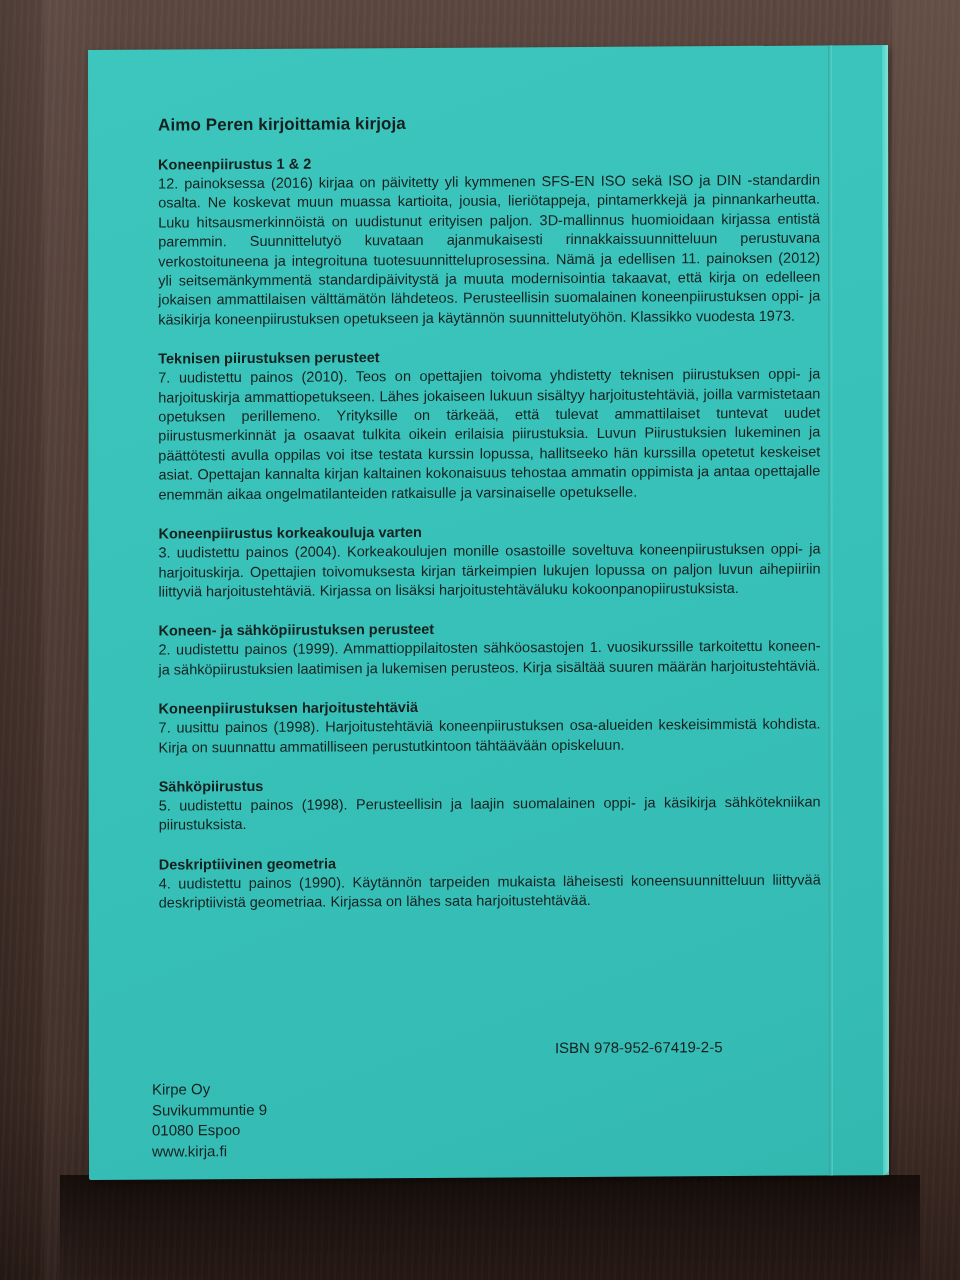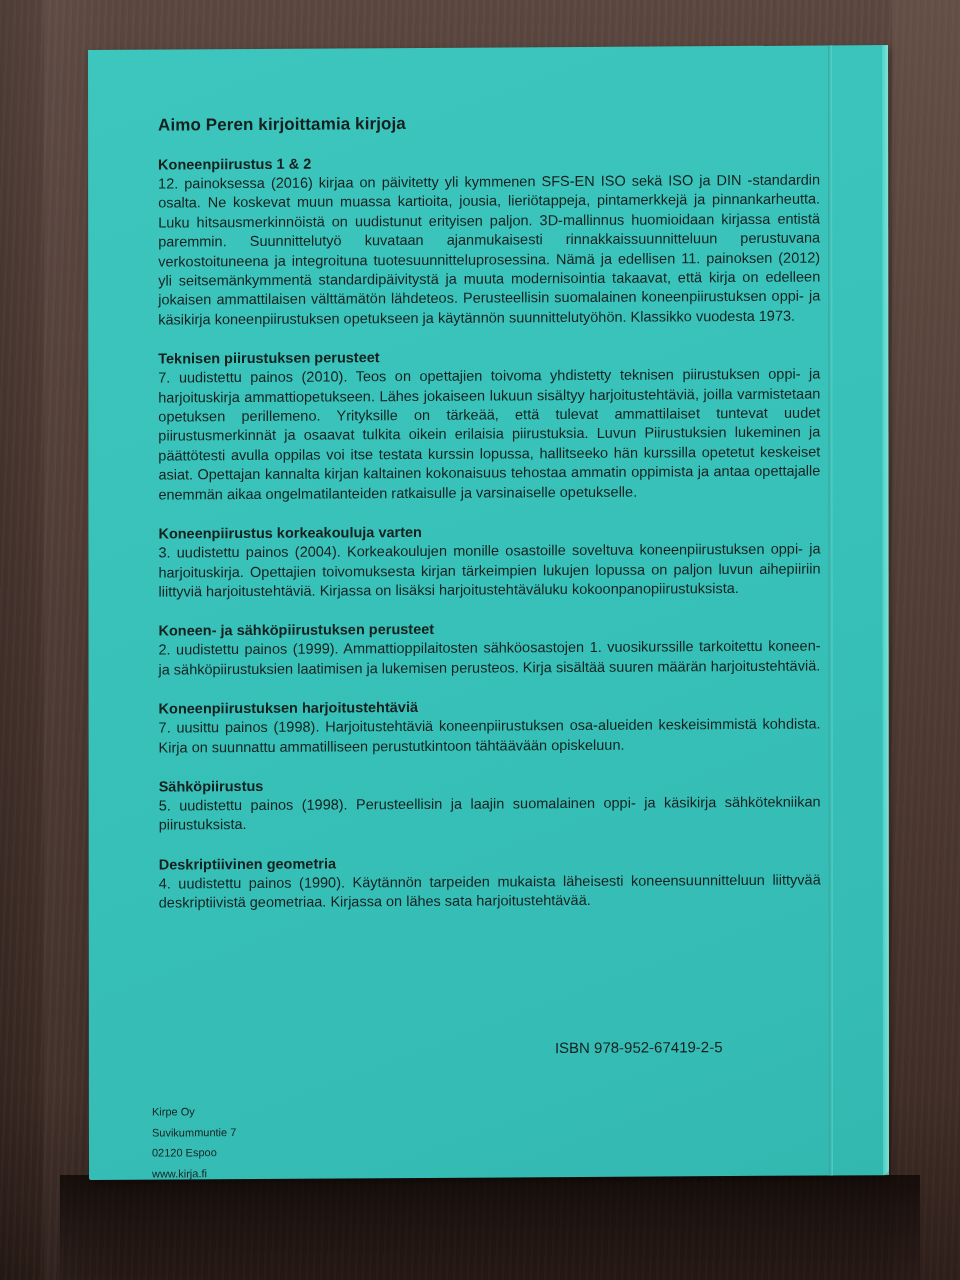--- a/index.html
+++ b/index.html
@@ -87,22 +87,22 @@
   .section-body {
     font-size: 14.5px;
     line-height: 19.4px;
     text-align: justify;
     margin: 0;
     hyphens: manual;
   }
   .publisher {
     position: absolute;
     left: 63px;
-    top: 1052px;
-    font-size: 11px;
+    top: 1030px;
+    font-size: 15px;
     line-height: 20.5px;
     color: #16211f;
   }
   .isbn {
     position: absolute;
     left: 466px;
     top: 992px;
     font-size: 15px;
     color: #16211f;
   }
@@ -153,19 +153,19 @@
     </div>
 
     <div class="section">
       <p class="section-title">Deskriptiivinen geometria</p>
       <p class="section-body">4. uudistettu painos (1990). Käytännön tarpeiden mukaista läheisesti koneensuunnitteluun liittyvää deskriptiivistä geometriaa. Kirjassa on lähes sata harjoitustehtävää.</p>
     </div>
   </div>
 
   <div class="publisher">
     <div>Kirpe Oy</div>
-    <div>Suvikummuntie 7</div>
-    <div>02120 Espoo</div>
+    <div>Suvikummuntie 9</div>
+    <div>01080 Espoo</div>
     <div>www.kirja.fi</div>
   </div>
 
   <div class="isbn">ISBN 978-952-67419-2-5</div>
 </div>
 
 </body></html>

